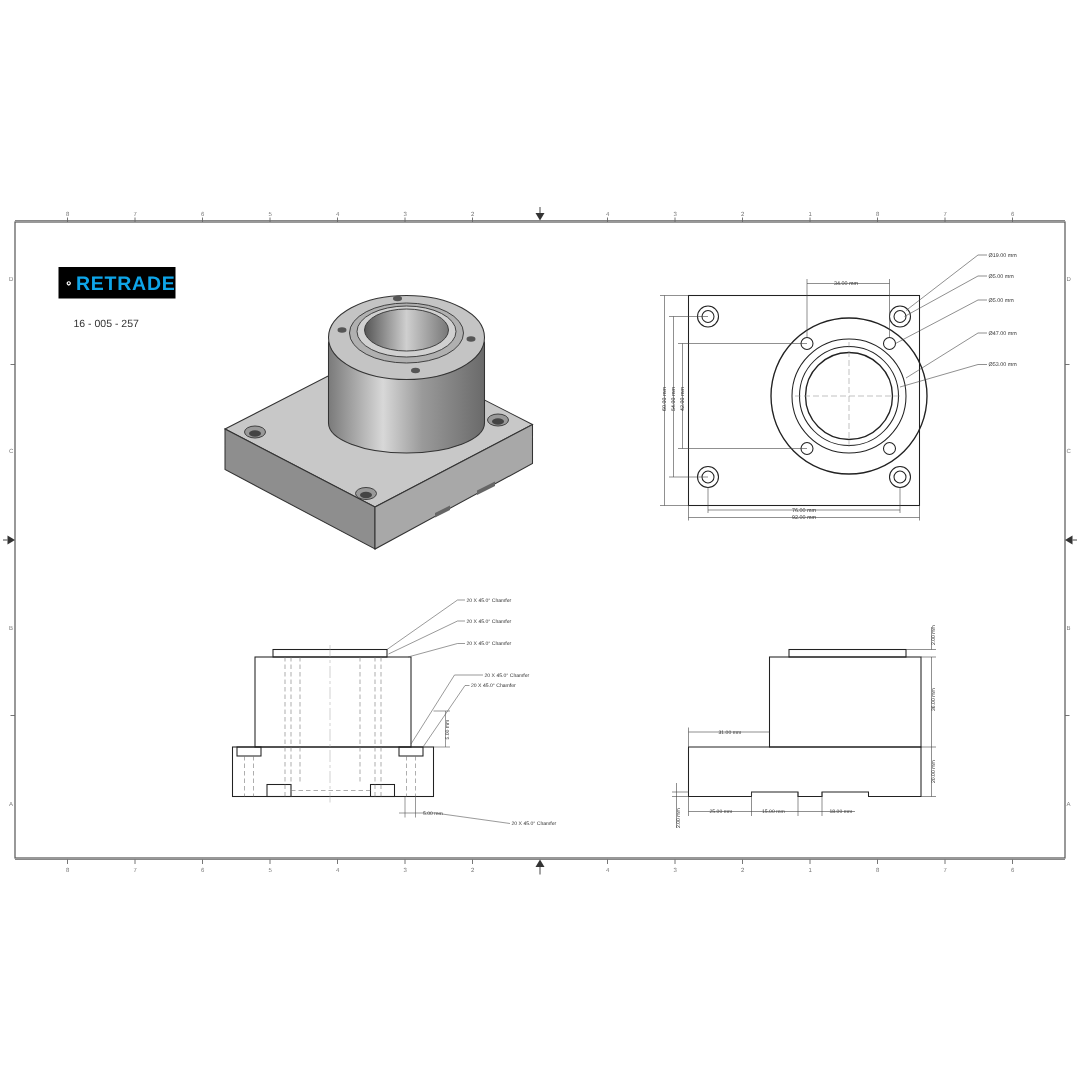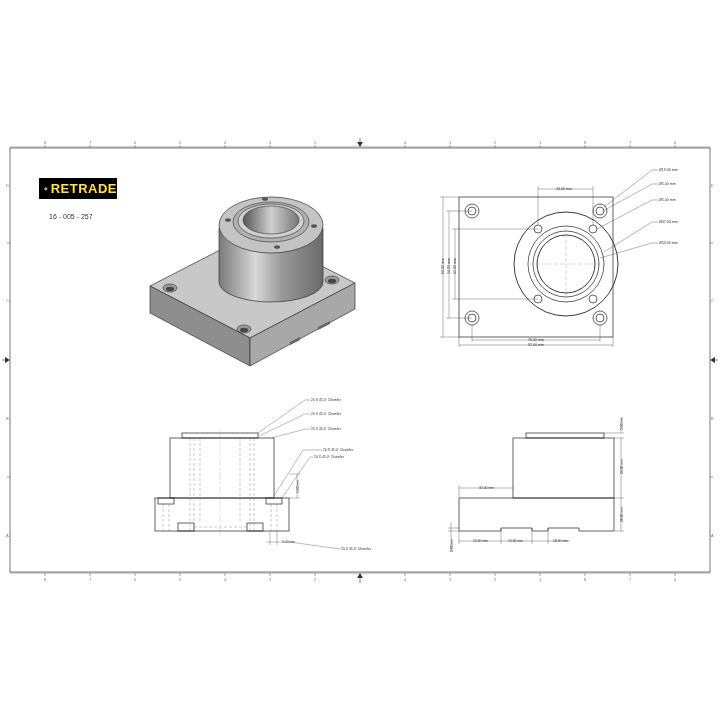--- a/index.html
+++ b/index.html
@@ -1,19 +1,19 @@
 <!DOCTYPE html>
 <html><head>
 <meta charset="utf-8">
 <style>
   html, body { margin: 0; padding: 0; background: #ffffff; }
   body { width: 720px; height: 720px; position: relative; overflow: hidden; font-family: "Liberation Sans", sans-serif; }
   .sheet { position: absolute; left: 0; top: 0; width: 720px; height: 720px; }
   svg text { font-family: "Liberation Sans", sans-serif; }
-  .logo { position: absolute; left: 39px; top: 178px; width: 78px; height: 21px; background: #000; color: #fde047; display: flex; align-items: center; gap: 3px; padding-left: 5px; box-sizing: border-box; }
+  .logo { position: absolute; left: 39px; top: 178px; width: 78px; height: 21px; background: #000; color: #0ea5e9; display: flex; align-items: center; gap: 3px; padding-left: 5px; box-sizing: border-box; }
   .logo-text { font-weight: bold; font-size: 13px; letter-spacing: 0.5px; font-family: "Liberation Sans", sans-serif; }
   .part-no { position: absolute; left: 49px; top: 213px; font-size: 7px; color: #333; font-family: "Liberation Sans", sans-serif; }
 </style>
 </head>
 <body>
 
 <div class="sheet">
 <svg width="720" height="720" viewBox="0 0 720 720" xmlns="http://www.w3.org/2000/svg">
 
   <g stroke="#555" fill="none" stroke-width="0.8">

